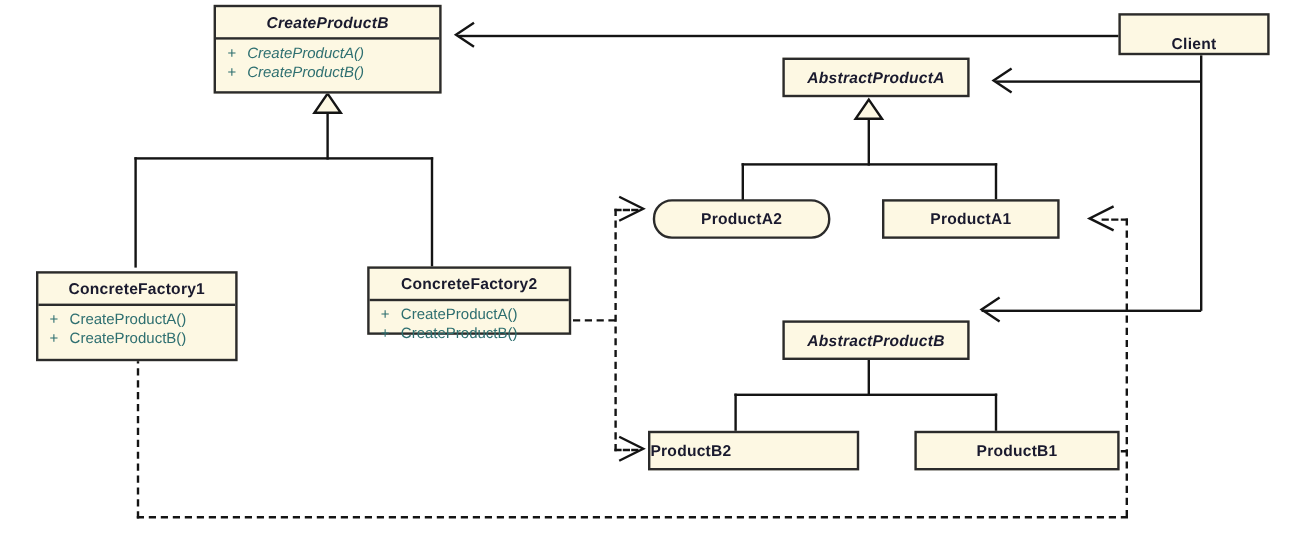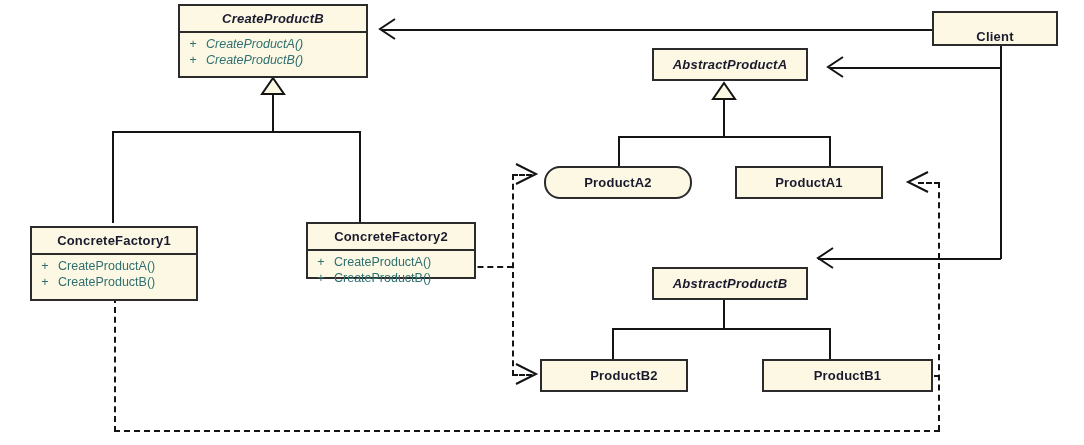--- a/index.html
+++ b/index.html
@@ -226,21 +226,21 @@
   </div>
 
   <div class="uml-class" style="left:735px; top:166px; width:148px; height:33px; display:flex; align-items:center; justify-content:center;">
     <div class="uml-title" style="padding:0;">ProductA1</div>
   </div>
 
   <div class="uml-class" style="left:652px; top:241px; width:156px; height:33px; display:flex; align-items:center; justify-content:center;margin-top:26px;">
     <div class="uml-title italic" style="padding:0;">AbstractProductB</div>
   </div>
 
-  <div class="uml-class" style="left:540px; top:359px; width:148px; height:33px; display:flex; align-items:center; justify-content:center;padding-left:20px;">
+  <div class="uml-class" style="left:540px; top:359px; width:176px; height:33px; display:flex; align-items:center; ">
     <div class="uml-title" style="padding:0;">ProductB2</div>
   </div>
 
   <div class="uml-class" style="left:762px; top:359px; width:171px; height:33px; display:flex; align-items:center; justify-content:center;">
     <div class="uml-title" style="padding:0;">ProductB1</div>
   </div>
 
   <div class="uml-class" style="left:932px; top:11px; width:126px; height:35px; display:flex; align-items:flex-end; justify-content:center;">
     <div class="uml-title" style="padding:0;">Client</div>
   </div>

